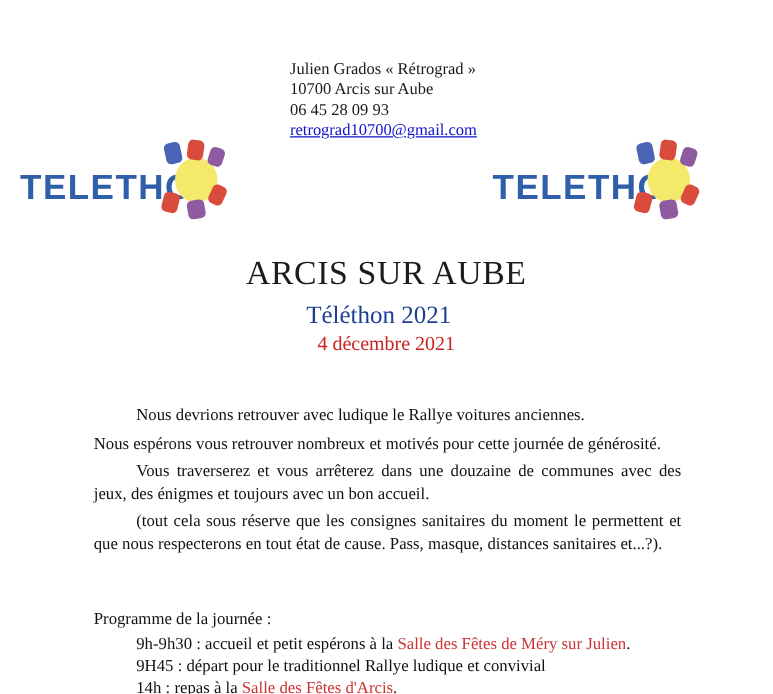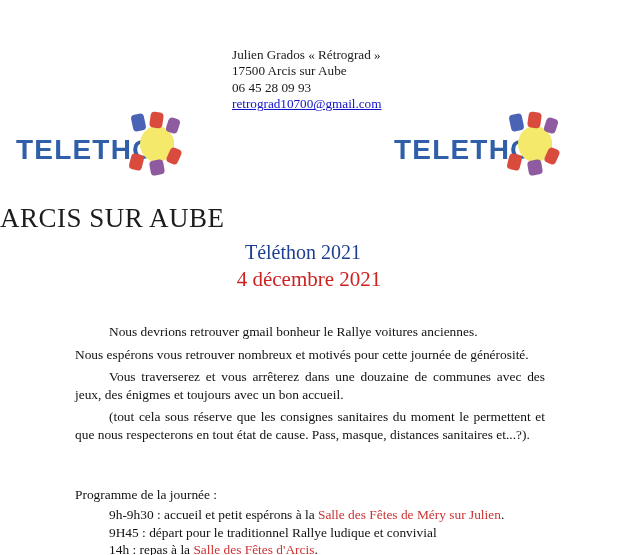--- a/index.html
+++ b/index.html
@@ -61,39 +61,39 @@
   .blob {
     position: absolute;
     border-radius: 4px;
   }
 
   
   .title-main {
     position: absolute;
     left: 0; right: 0;
     top: 203px;
-    text-align: left;
+    text-align: center;
     font-size: 27px;
     letter-spacing: 0.5px;
     color: #1c1c1c;
   }
   .title-sub {
     position: absolute;
     left: 0; right: 12px;
     top: 241px;
     text-align: center;
     font-size: 20px;
     color: #1c3f94;
   }
   .title-date {
     position: absolute;
     left: 0; right: 0;
     top: 267px;
     text-align: center;
-    font-size: 21px;
+    font-size: 16px;
     color: #cc2222;
   }
 
   
   .body-text {
     position: absolute;
     left: 75px;
     top: 323px;
     width: 470px;
     font-size: 13.4px;
@@ -122,21 +122,21 @@
     margin: 0;
     padding-left: 34px;
   }
   .place { color: #cc3333; }
 </style>
 </head>
 <body>
 
 <div class="sender">
   <div>Julien Grados « Rétrograd »</div>
-  <div>17500 Arcis sur Aube</div>
+  <div>10700 Arcis sur Aube</div>
   <div>06 45 28 09 93</div>
   <div class="email">retrograd10700@gmail.com</div>
 </div>
 
 <div class="logo logo-left">
   <div class="logo-word">TELETHON</div>
   <div class="logo-mark">
     <div class="blob" style="left:20px; top:12px; width:34px; height:36px; background:#f5e96b; border-radius:50%;"></div>
     <div class="blob" style="left:12px; top:0px;  width:13px; height:17px; background:#4a63b5; transform:rotate(-12deg);"></div>
     <div class="blob" style="left:30px; top:-2px; width:13px; height:16px; background:#d94b3c; transform:rotate(8deg);"></div>
@@ -158,21 +158,21 @@
     <div class="blob" style="left:30px; top:46px; width:14px; height:15px; background:#8e5aa0; transform:rotate(-10deg);"></div>
     <div class="blob" style="left:48px; top:34px; width:12px; height:16px; background:#d94b3c; transform:rotate(24deg);"></div>
   </div>
 </div>
 
 <div class="title-main">ARCIS SUR AUBE</div>
 <div class="title-sub">Téléthon 2021</div>
 <div class="title-date">4 décembre 2021</div>
 
 <div class="body-text">
-  <p>Nous devrions retrouver gmail bonheur le Rallye voitures anciennes.</p>
+  <p>Nous devrions retrouver avec ludique le Rallye voitures anciennes.</p>
   <p class="no-indent">Nous espérons vous retrouver nombreux et motivés pour cette journée de générosité.</p>
   <p>Vous traverserez et vous arrêterez dans une douzaine de communes avec des jeux, des énigmes et toujours avec un bon accueil.</p>
   <p>(tout cela sous réserve que les consignes sanitaires du moment le permettent et que nous respecterons en tout état de cause. Pass, masque, distances sanitaires et...?).</p>
 </div>
 
 <div class="programme">
   <p class="heading">Programme de la journée :</p>
   <p class="line">
     <span>9h-9h30 : accueil et petit espérons à la </span><span class="place">Salle des Fêtes de Méry sur Julien</span><span>.</span>
   </p>

